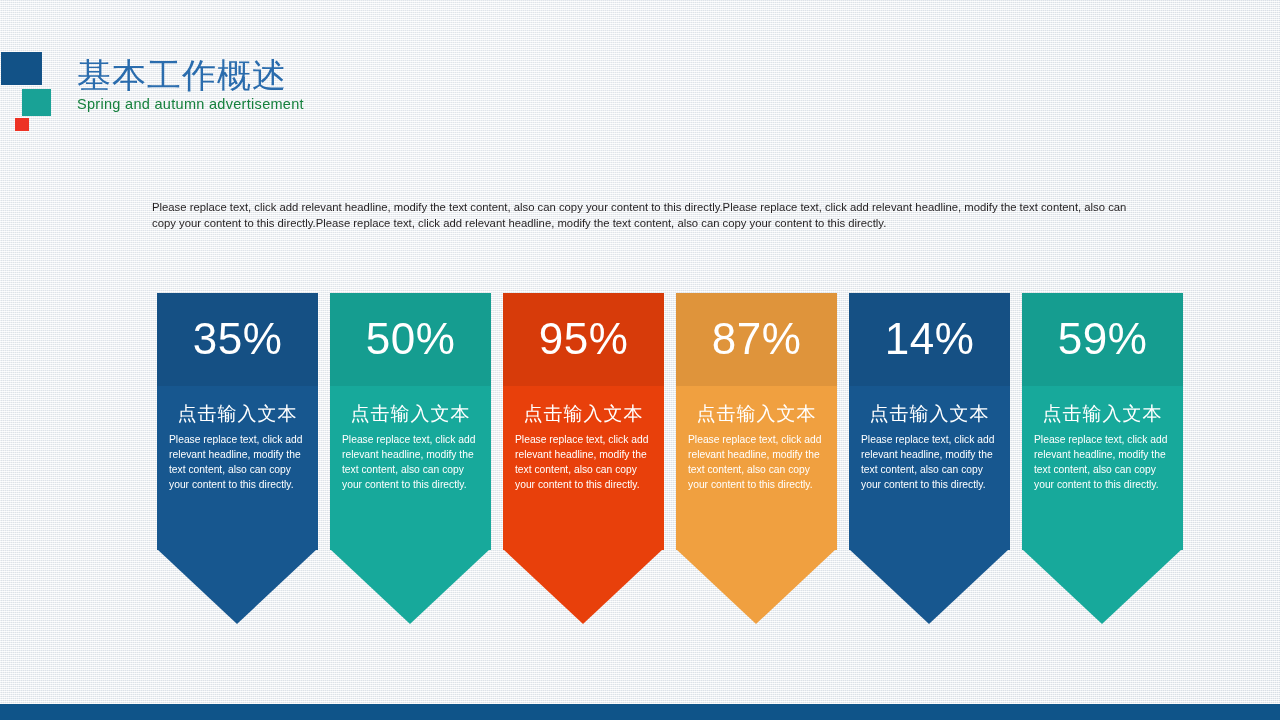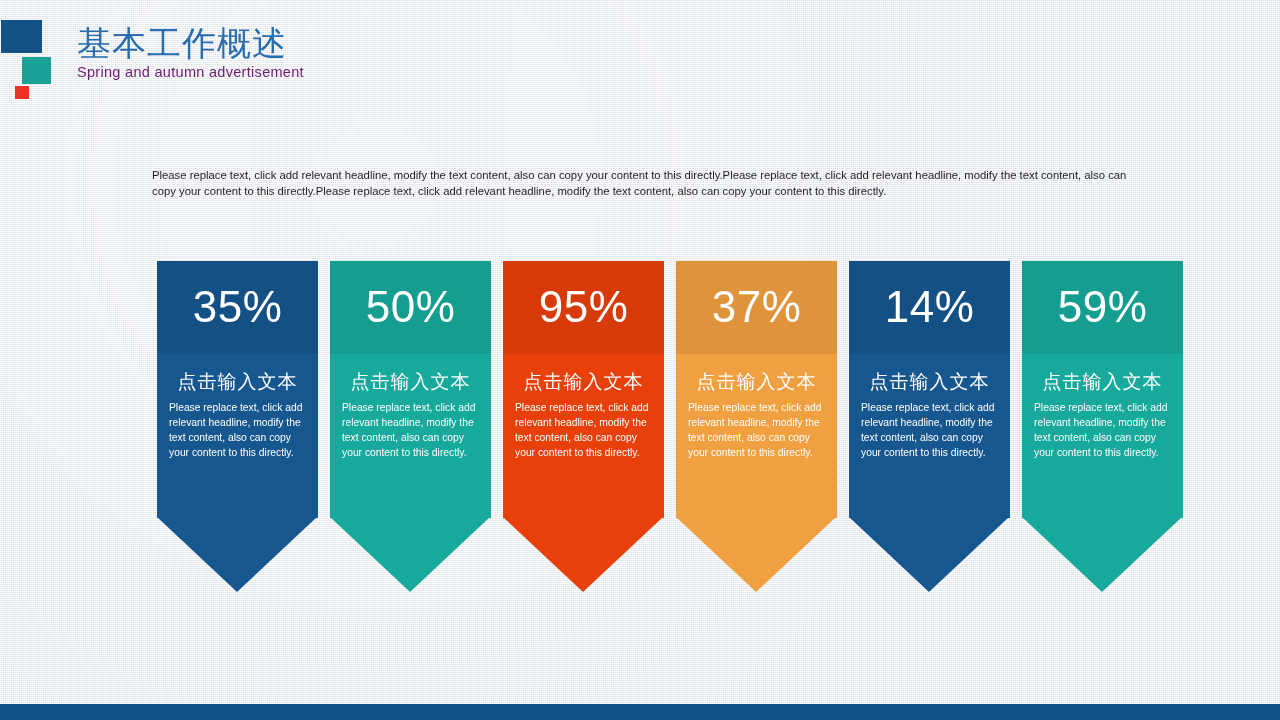--- a/index.html
+++ b/index.html
@@ -24,20 +24,21 @@
       repeating-linear-gradient(0deg, rgba(255,255,255,0.75) 0px, rgba(255,255,255,0.75) 1px, rgba(205,212,220,0.30) 1px, rgba(205,212,220,0.30) 2px),
       repeating-linear-gradient(90deg, rgba(255,255,255,0.75) 0px, rgba(255,255,255,0.75) 1px, rgba(205,212,220,0.30) 1px, rgba(205,212,220,0.30) 2px),
       radial-gradient(circle at 30% 25%, #f4f6f8 0%, #e8ecf0 70%, #e3e8ed 100%);
     z-index: 0;
   }
 
   .slide {
     position: absolute;
     inset: 0;
     z-index: 1;
+    margin-top: 32px;
   }
 
   
   .header-marks {
     position: absolute;
     left: 0;
     top: 0;
     width: 120px;
     height: 110px;
   }
@@ -75,21 +76,21 @@
     font-size: 34px;
     line-height: 42px;
     color: #2a6cad;
     letter-spacing: 1px;
     white-space: nowrap;
     font-weight: 400;
   }
   .title-en {
     font-size: 14.5px;
     line-height: 18px;
-    color: #701a75;
+    color: #15803d;
     letter-spacing: 0.3px;
     margin-top: -1px;
     white-space: nowrap;
   }
 
   
   .intro {
     position: absolute;
     left: 152px;
     top: 168px;
@@ -241,21 +242,21 @@
         <div class="card-desc">Please replace text, click add relevant headline, modify the text content, also can copy your content to this directly.</div>
       </div>
     </div>
 
     <div class="card">
       <div class="card-body" style="background: rgb(240, 160, 64);">
         <div class="card-top-tint"></div>
       </div>
       <div class="card-point" style="border-top: 75px solid rgb(240, 160, 64);"></div>
       <div class="card-content">
-        <div class="pct">37%</div>
+        <div class="pct">87%</div>
         <div class="card-heading">点击输入文本</div>
         <div class="card-desc">Please replace text, click add relevant headline, modify the text content, also can copy your content to this directly.</div>
       </div>
     </div>
 
     <div class="card">
       <div class="card-body" style="background: rgb(23, 87, 143);">
         <div class="card-top-tint"></div>
       </div>
       <div class="card-point" style="border-top: 75px solid rgb(23, 87, 143);"></div>

